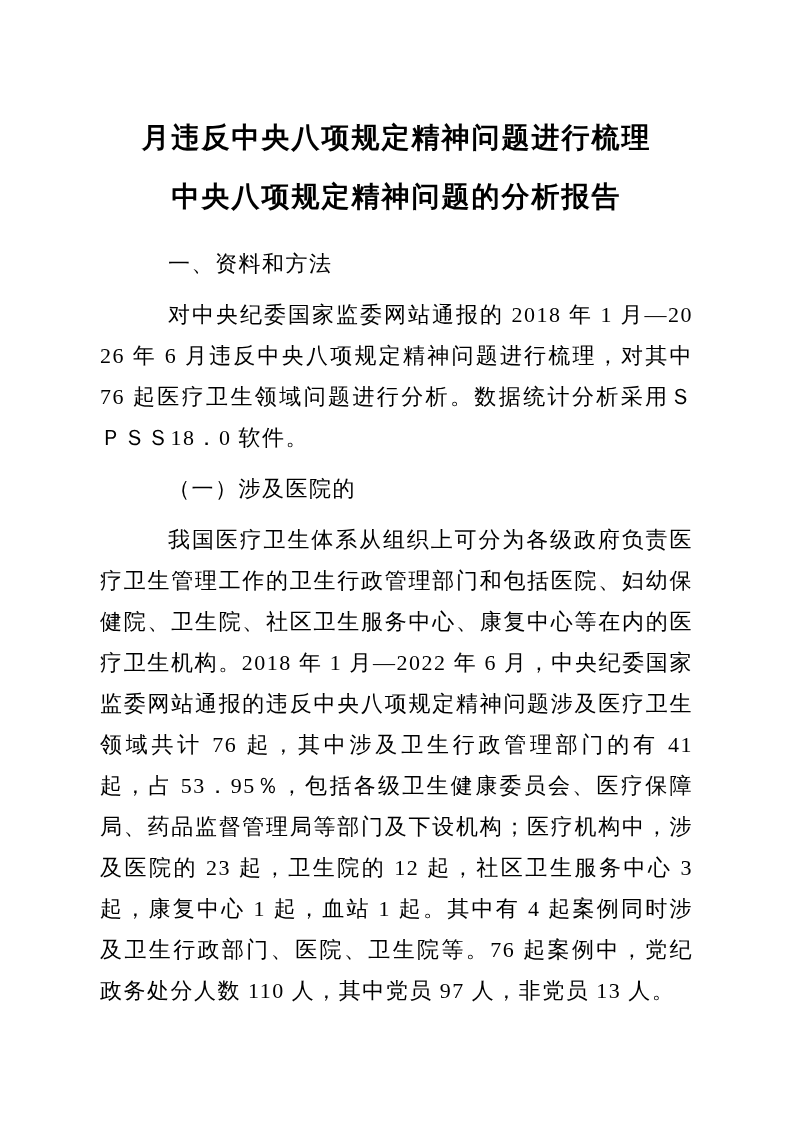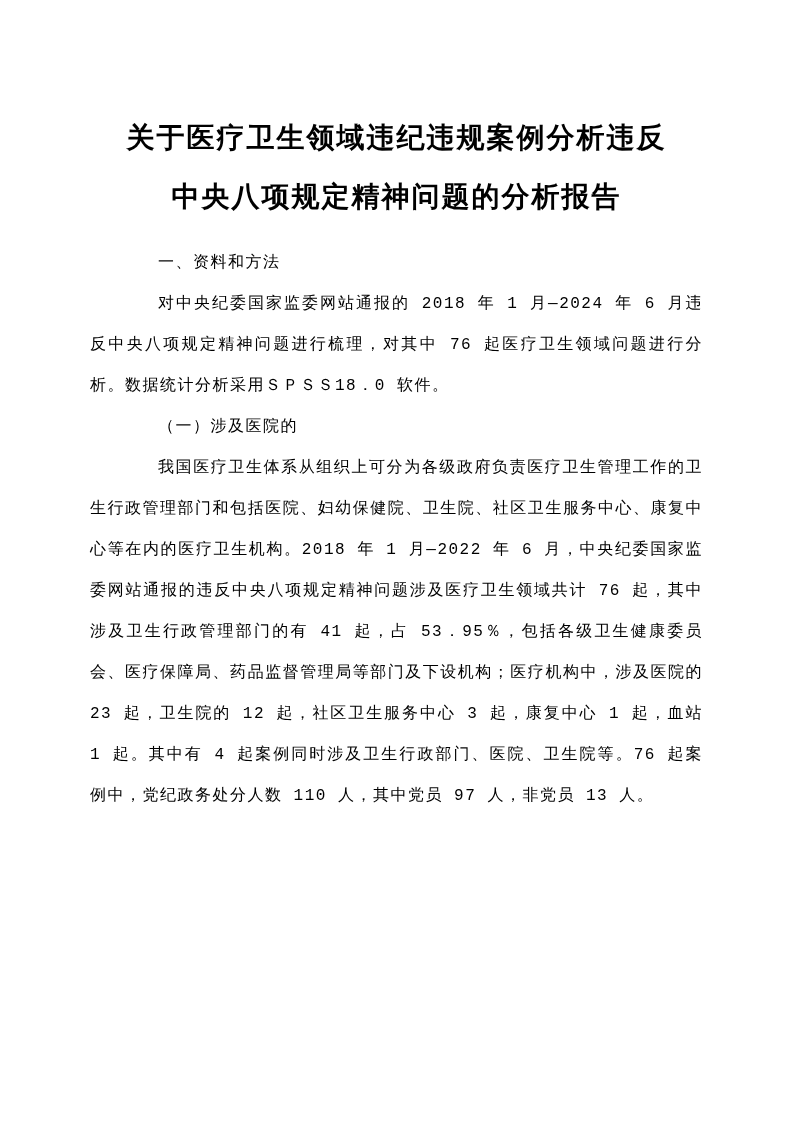--- a/index.html
+++ b/index.html
@@ -23,46 +23,45 @@
     font-weight: bold;
     font-size: 28px;
     line-height: 59px;
     letter-spacing: 2px;
     margin: 0 0 17px 0;
   }
   .title .title-line {
     white-space: nowrap;
   }
   .sec {
-    font-size: 16px;
+    font-size: 22px;
     line-height: 41px;
     letter-spacing: 1.5px;
     text-align: justify;
     text-justify: inter-ideograph;
     text-indent: 68px;
-    margin: 0;
+    margin: 10px;
     word-break: break-all;
-    font-family: Liberation Mono, monospace;
   }
   .sec.heading {
     text-align: left;
   }
 </style>
 </head>
 <body>
 
 <div class="page">
 
   <h1 class="title">
-    <div class="title-line">关于医疗卫生领域违纪违规案例分析违反</div>
+    <div class="title-line">月违反中央八项规定精神问题进行梳理</div>
     <div class="title-line">中央八项规定精神问题的分析报告</div>
   </h1>
 
   <p class="sec heading">一、资料和方法</p>
 
-  <p class="sec paragraph">对中央纪委国家监委网站通报的 2018 年 1 月—2024 年 6 月违反中央八项规定精神问题进行梳理，对其中 76 起医疗卫生领域问题进行分析。数据统计分析采用ＳＰＳＳ18．0 软件。</p>
+  <p class="sec paragraph">对中央纪委国家监委网站通报的 2018 年 1 月—2026 年 6 月违反中央八项规定精神问题进行梳理，对其中 76 起医疗卫生领域问题进行分析。数据统计分析采用ＳＰＳＳ18．0 软件。</p>
 
 
   <p class="sec heading">（一）涉及医院的</p>
 
   <p class="sec paragraph">我国医疗卫生体系从组织上可分为各级政府负责医疗卫生管理工作的卫生行政管理部门和包括医院、妇幼保健院、卫生院、社区卫生服务中心、康复中心等在内的医疗卫生机构。2018 年 1 月—2022 年 6 月，中央纪委国家监委网站通报的违反中央八项规定精神问题涉及医疗卫生领域共计 76 起，其中涉及卫生行政管理部门的有 41 起，占 53．95％，包括各级卫生健康委员会、医疗保障局、药品监督管理局等部门及下设机构；医疗机构中，涉及医院的 23 起，卫生院的 12 起，社区卫生服务中心 3 起，康复中心 1 起，血站 1 起。其中有 4 起案例同时涉及卫生行政部门、医院、卫生院等。76 起案例中，党纪政务处分人数 110 人，其中党员 97 人，非党员 13 人。</p>
 
 </div>
 
 </body></html>

